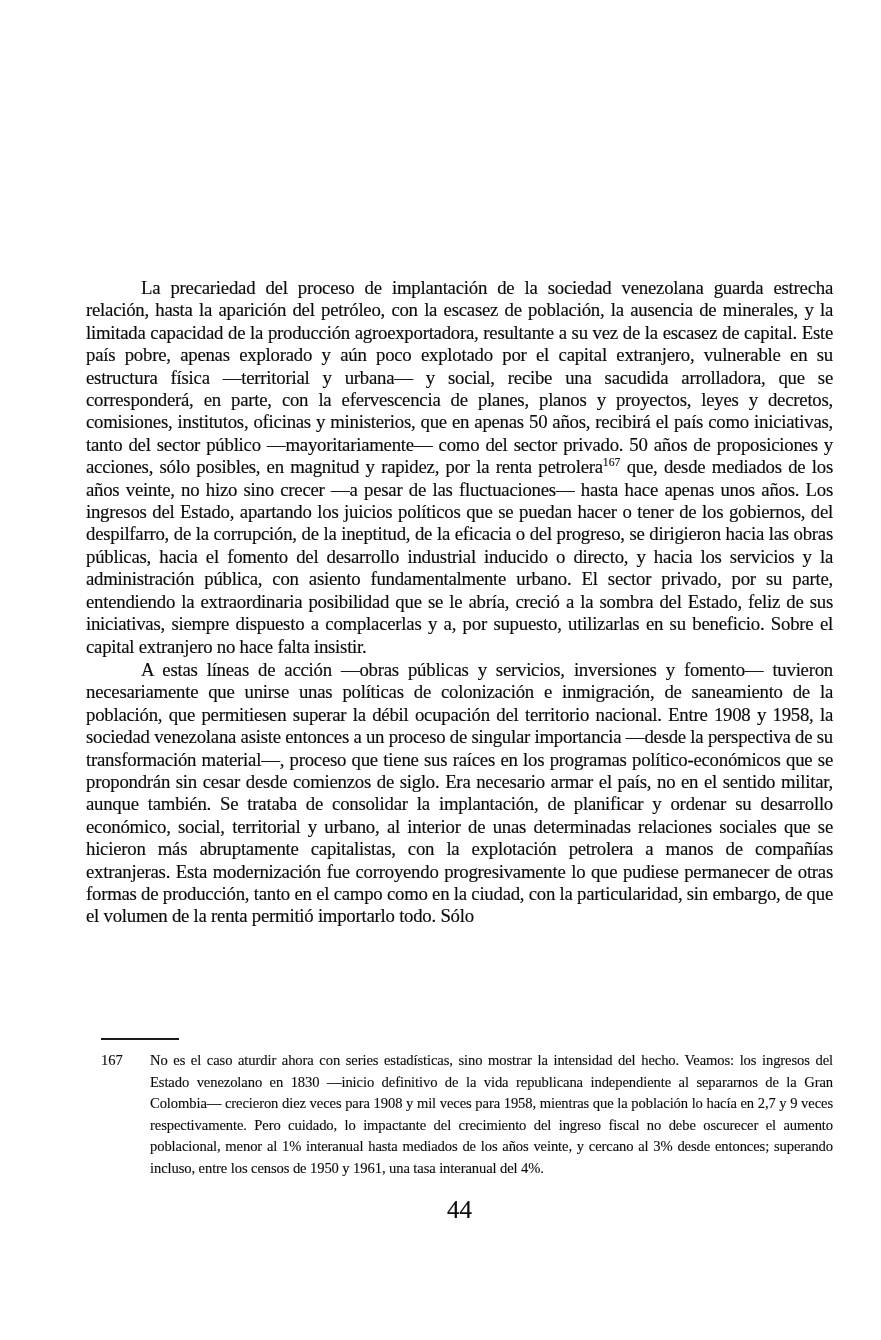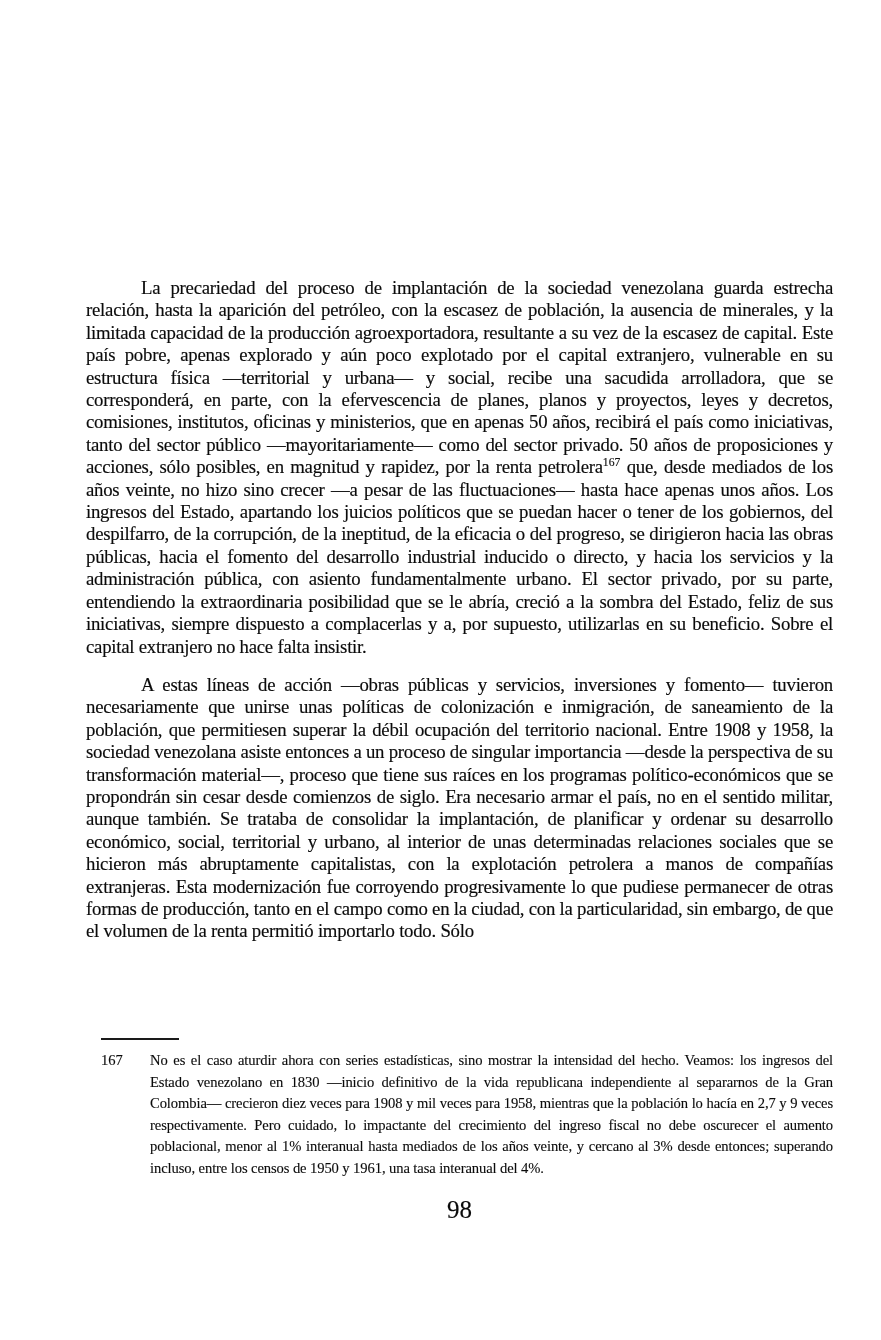--- a/index.html
+++ b/index.html
@@ -26,21 +26,21 @@
   .body-text p {
     margin: 0;
     font-size: 18.8px;
     line-height: 22.4px;
     text-align: justify;
     text-indent: 55px;
     letter-spacing: -0.25px;
     -webkit-text-stroke: 0.15px #0b0b0b;
   }
   .body-text p.p2 {
-    margin-top: 16px;
+    margin-top: 1px;
   }
   sup.fnref {
     font-size: 0.62em;
     vertical-align: super;
     line-height: 0;
     letter-spacing: 0;
   }
   .footnote-area {
     position: absolute;
     left: 86px;
@@ -92,15 +92,15 @@
   </div>
 
   <div class="footnote-area">
     <div class="fn-rule"></div>
     <div class="footnote">
       <div class="fn-num">167</div>
       <div class="fn-text">No es el caso aturdir ahora con series estadísticas, sino mostrar la intensidad del hecho. Veamos: los ingresos del Estado venezolano en 1830 —inicio definitivo de la vida republicana independiente al separarnos de la Gran Colombia— crecieron diez veces para 1908 y mil veces para 1958, mientras que la población lo hacía en 2,7 y 9 veces respectivamente. Pero cuidado, lo impactante del crecimiento del ingreso fiscal no debe oscurecer el aumento poblacional, menor al 1% interanual hasta mediados de los años veinte, y cercano al 3% desde entonces; superando incluso, entre los censos de 1950 y 1961, una tasa interanual del 4%.</div>
     </div>
   </div>
 
-  <div class="page-number">98</div>
+  <div class="page-number">44</div>
 
 </div>
 
 </body></html>

